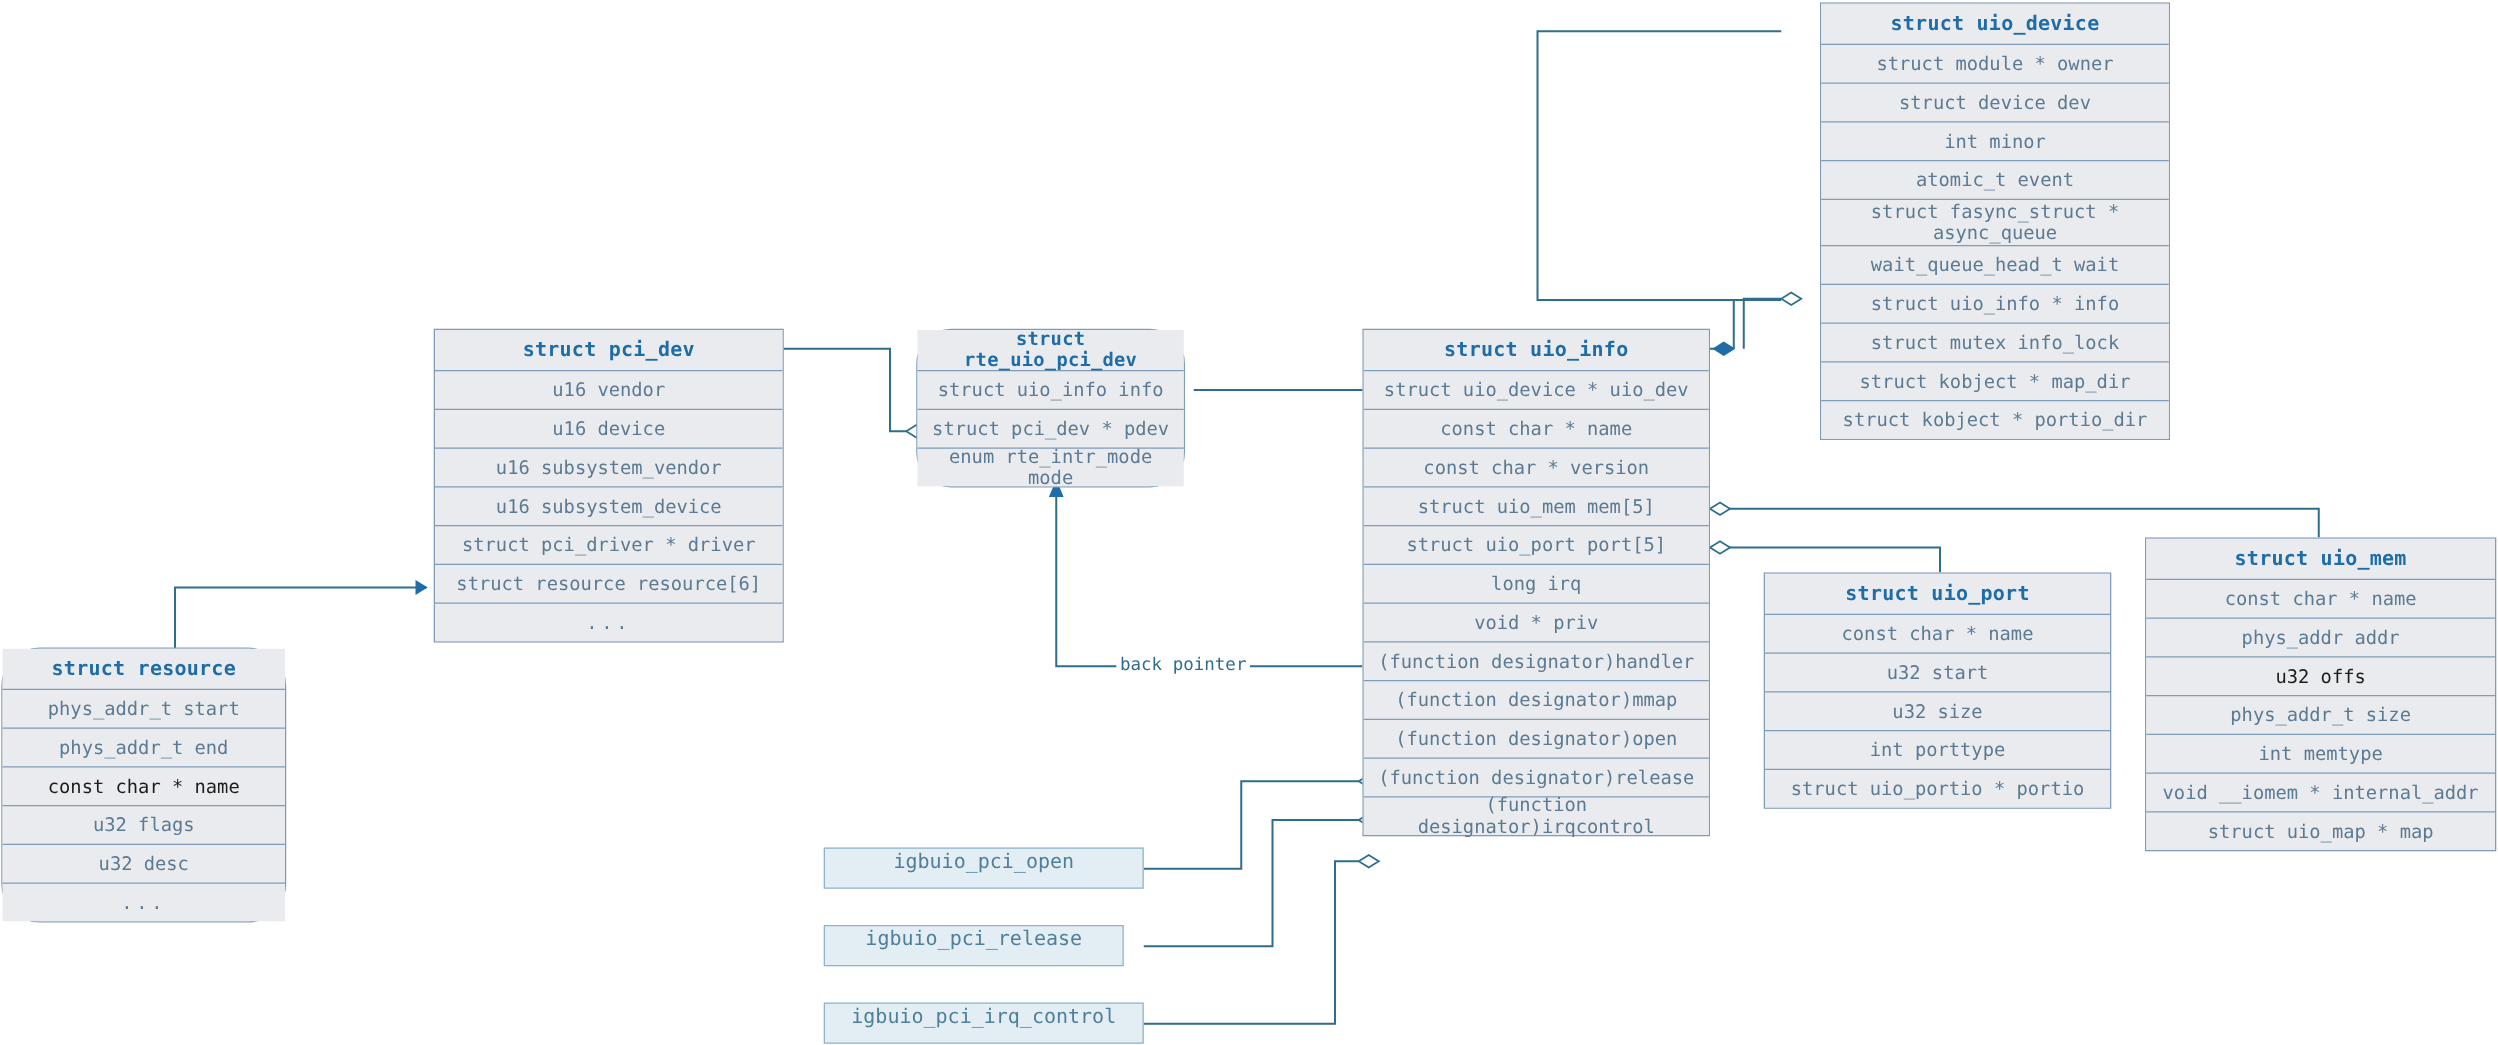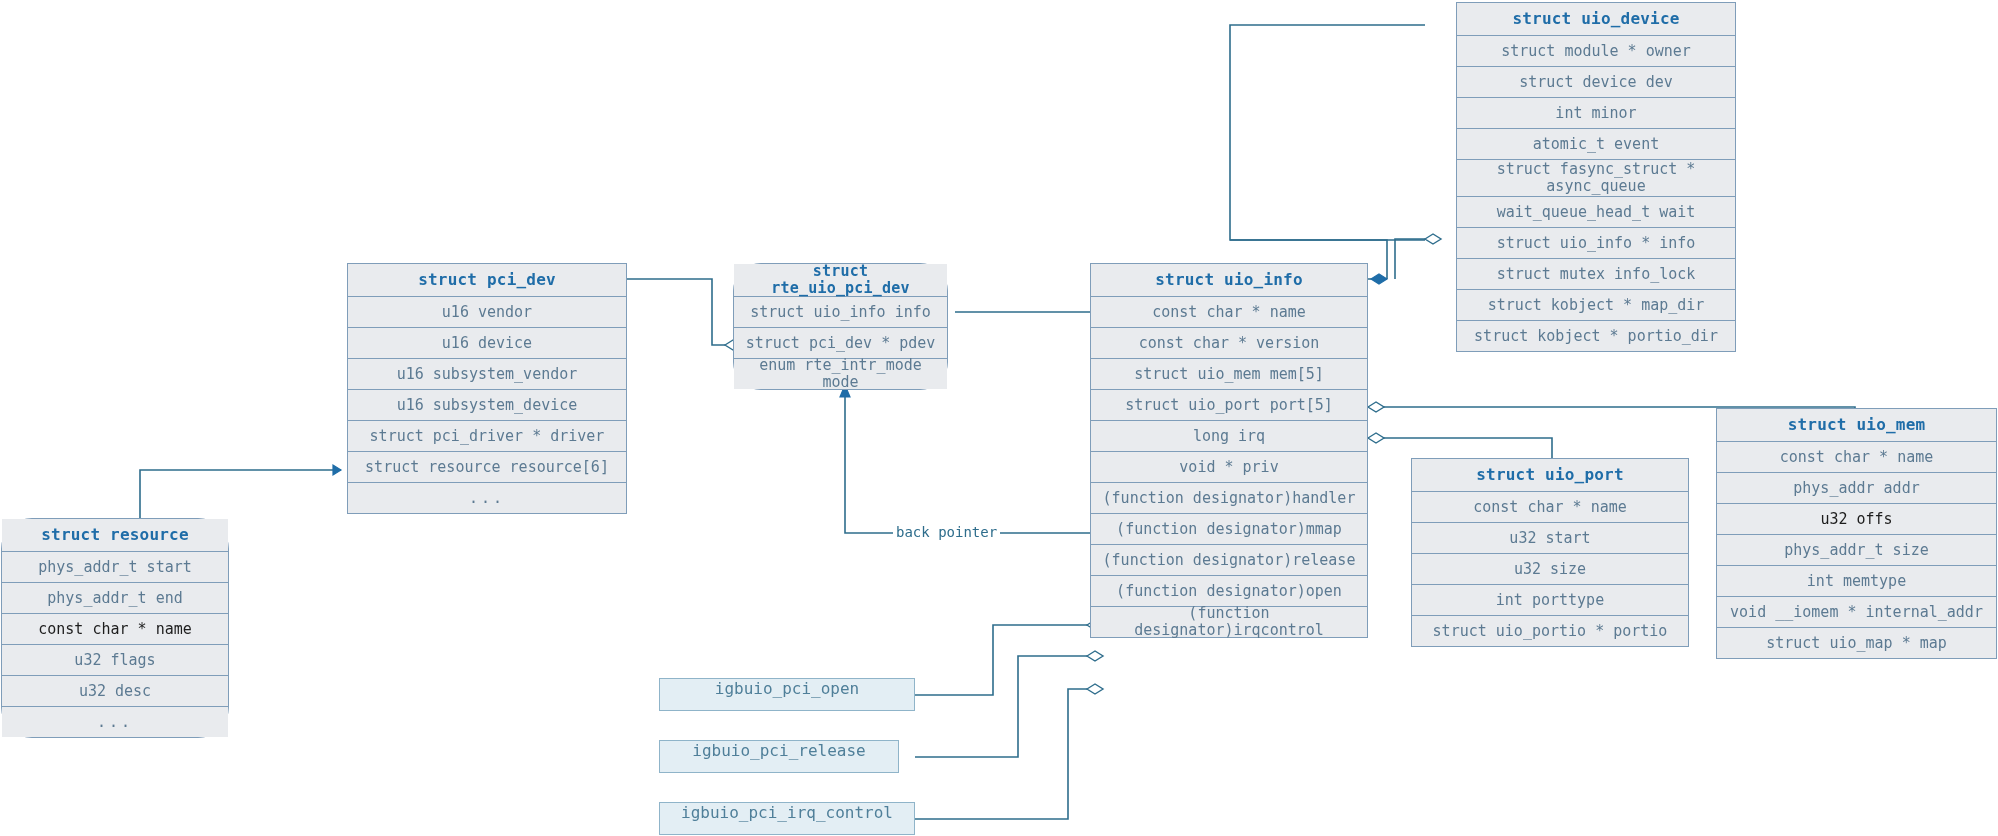--- a/index.html
+++ b/index.html
@@ -141,30 +141,31 @@
 
   <div class="uml" style="left:733px;top:263px;width:215px;border-radius:28px;">
     <div class="row title" style="font-size:15px;">struct rte_uio_pci_dev</div>
     <div class="row">struct uio_info info</div>
     <div class="row">struct pci_dev * pdev</div>
     <div class="row">enum rte_intr_mode mode</div>
   </div>
 
   <div class="uml" style="left:1090px;top:263px;width:278px;">
     <div class="row title">struct uio_info</div>
+    <div class="row">struct uio_device * uio_dev</div>
     <div class="row">const char * name</div>
     <div class="row">const char * version</div>
     <div class="row">struct uio_mem mem[5]</div>
     <div class="row">struct uio_port port[5]</div>
     <div class="row">long irq</div>
     <div class="row">void * priv</div>
     <div class="row">(function designator)handler</div>
     <div class="row">(function designator)mmap</div>
+    <div class="row">(function designator)open</div>
     <div class="row">(function designator)release</div>
-    <div class="row">(function designator)open</div>
     <div class="row">(function designator)irqcontrol</div>
   </div>
 
   <div class="uml" style="left:1px;top:518px;width:228px;border-radius:31px;">
     <div class="row title">struct resource</div>
     <div class="row">phys_addr_t start</div>
     <div class="row">phys_addr_t end</div>
     <div class="row hl">const char * name</div>
     <div class="row">u32 flags</div>
     <div class="row">u32 desc</div>
@@ -173,21 +174,21 @@
 
   <div class="uml" style="left:1411px;top:458px;width:278px;">
     <div class="row title">struct uio_port</div>
     <div class="row">const char * name</div>
     <div class="row">u32 start</div>
     <div class="row">u32 size</div>
     <div class="row">int porttype</div>
     <div class="row">struct uio_portio * portio</div>
   </div>
 
-  <div class="uml" style="left:1716px;top:408px;width:281px;">
+  <div class="uml" style="left:1716px;top:430px;width:281px;">
     <div class="row title">struct uio_mem</div>
     <div class="row">const char * name</div>
     <div class="row">phys_addr addr</div>
     <div class="row hl">u32 offs</div>
     <div class="row">phys_addr_t size</div>
     <div class="row">int memtype</div>
     <div class="row">void __iomem * internal_addr</div>
     <div class="row">struct uio_map * map</div>
   </div>
 

